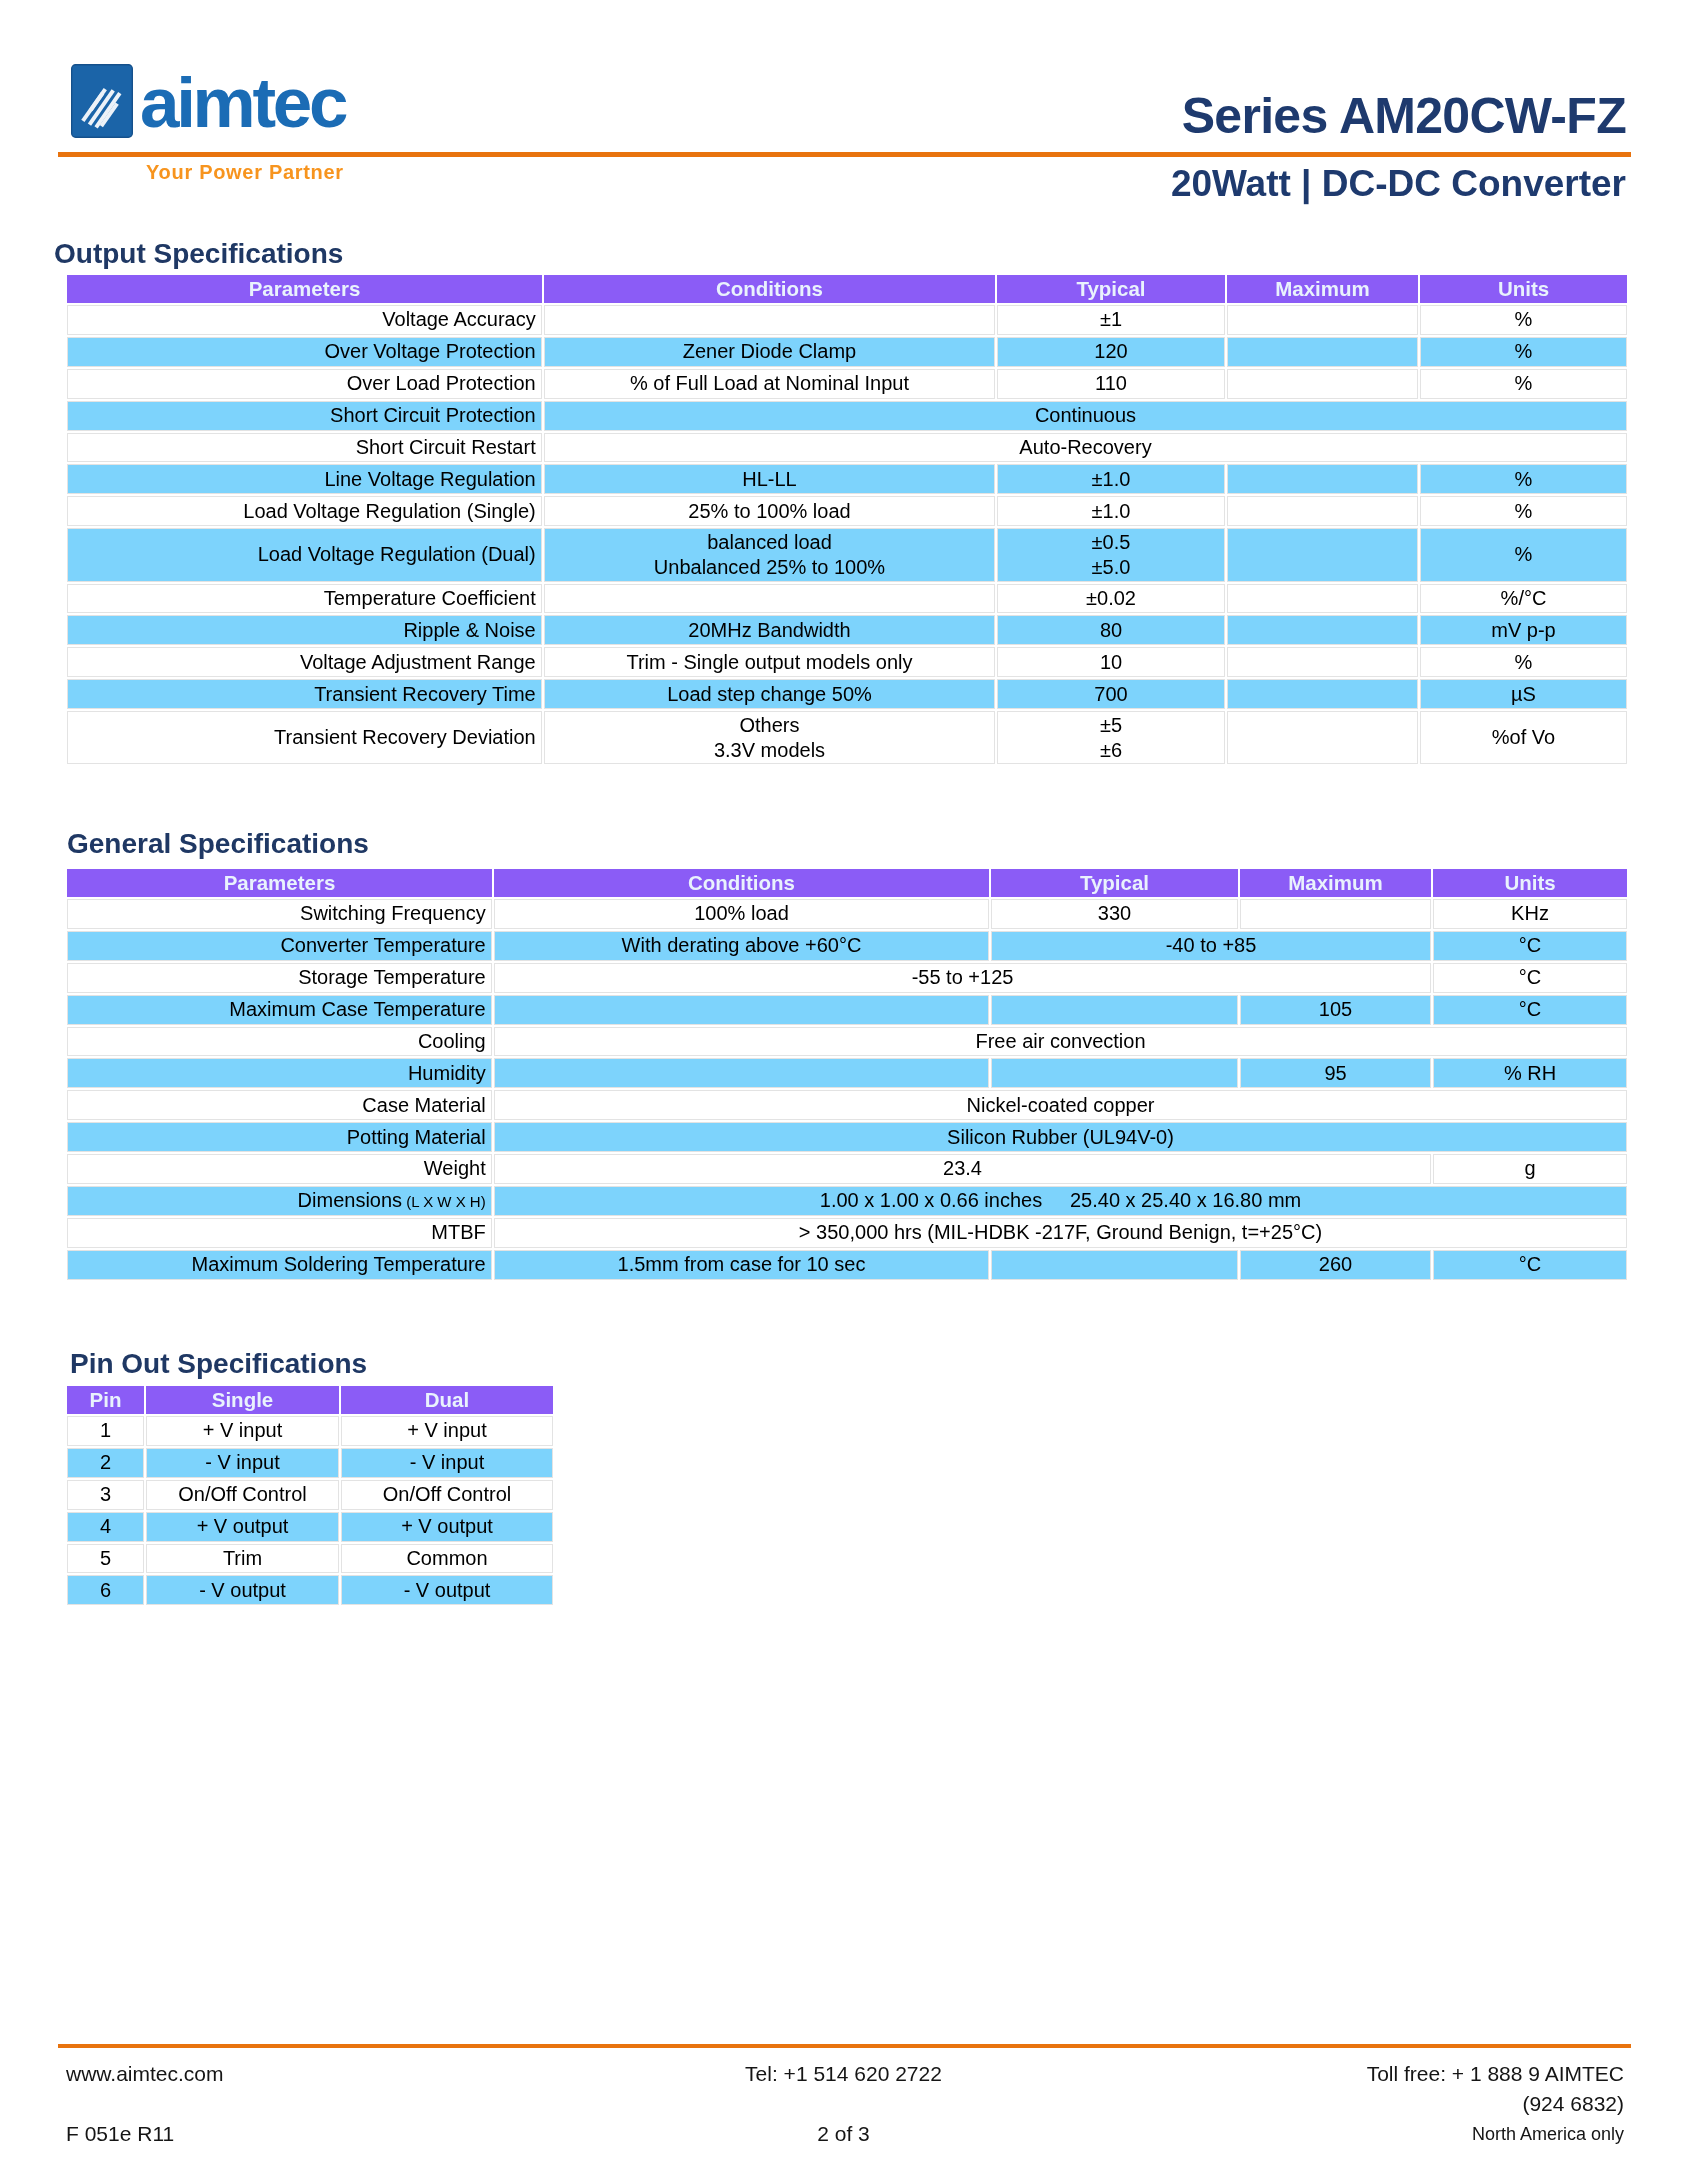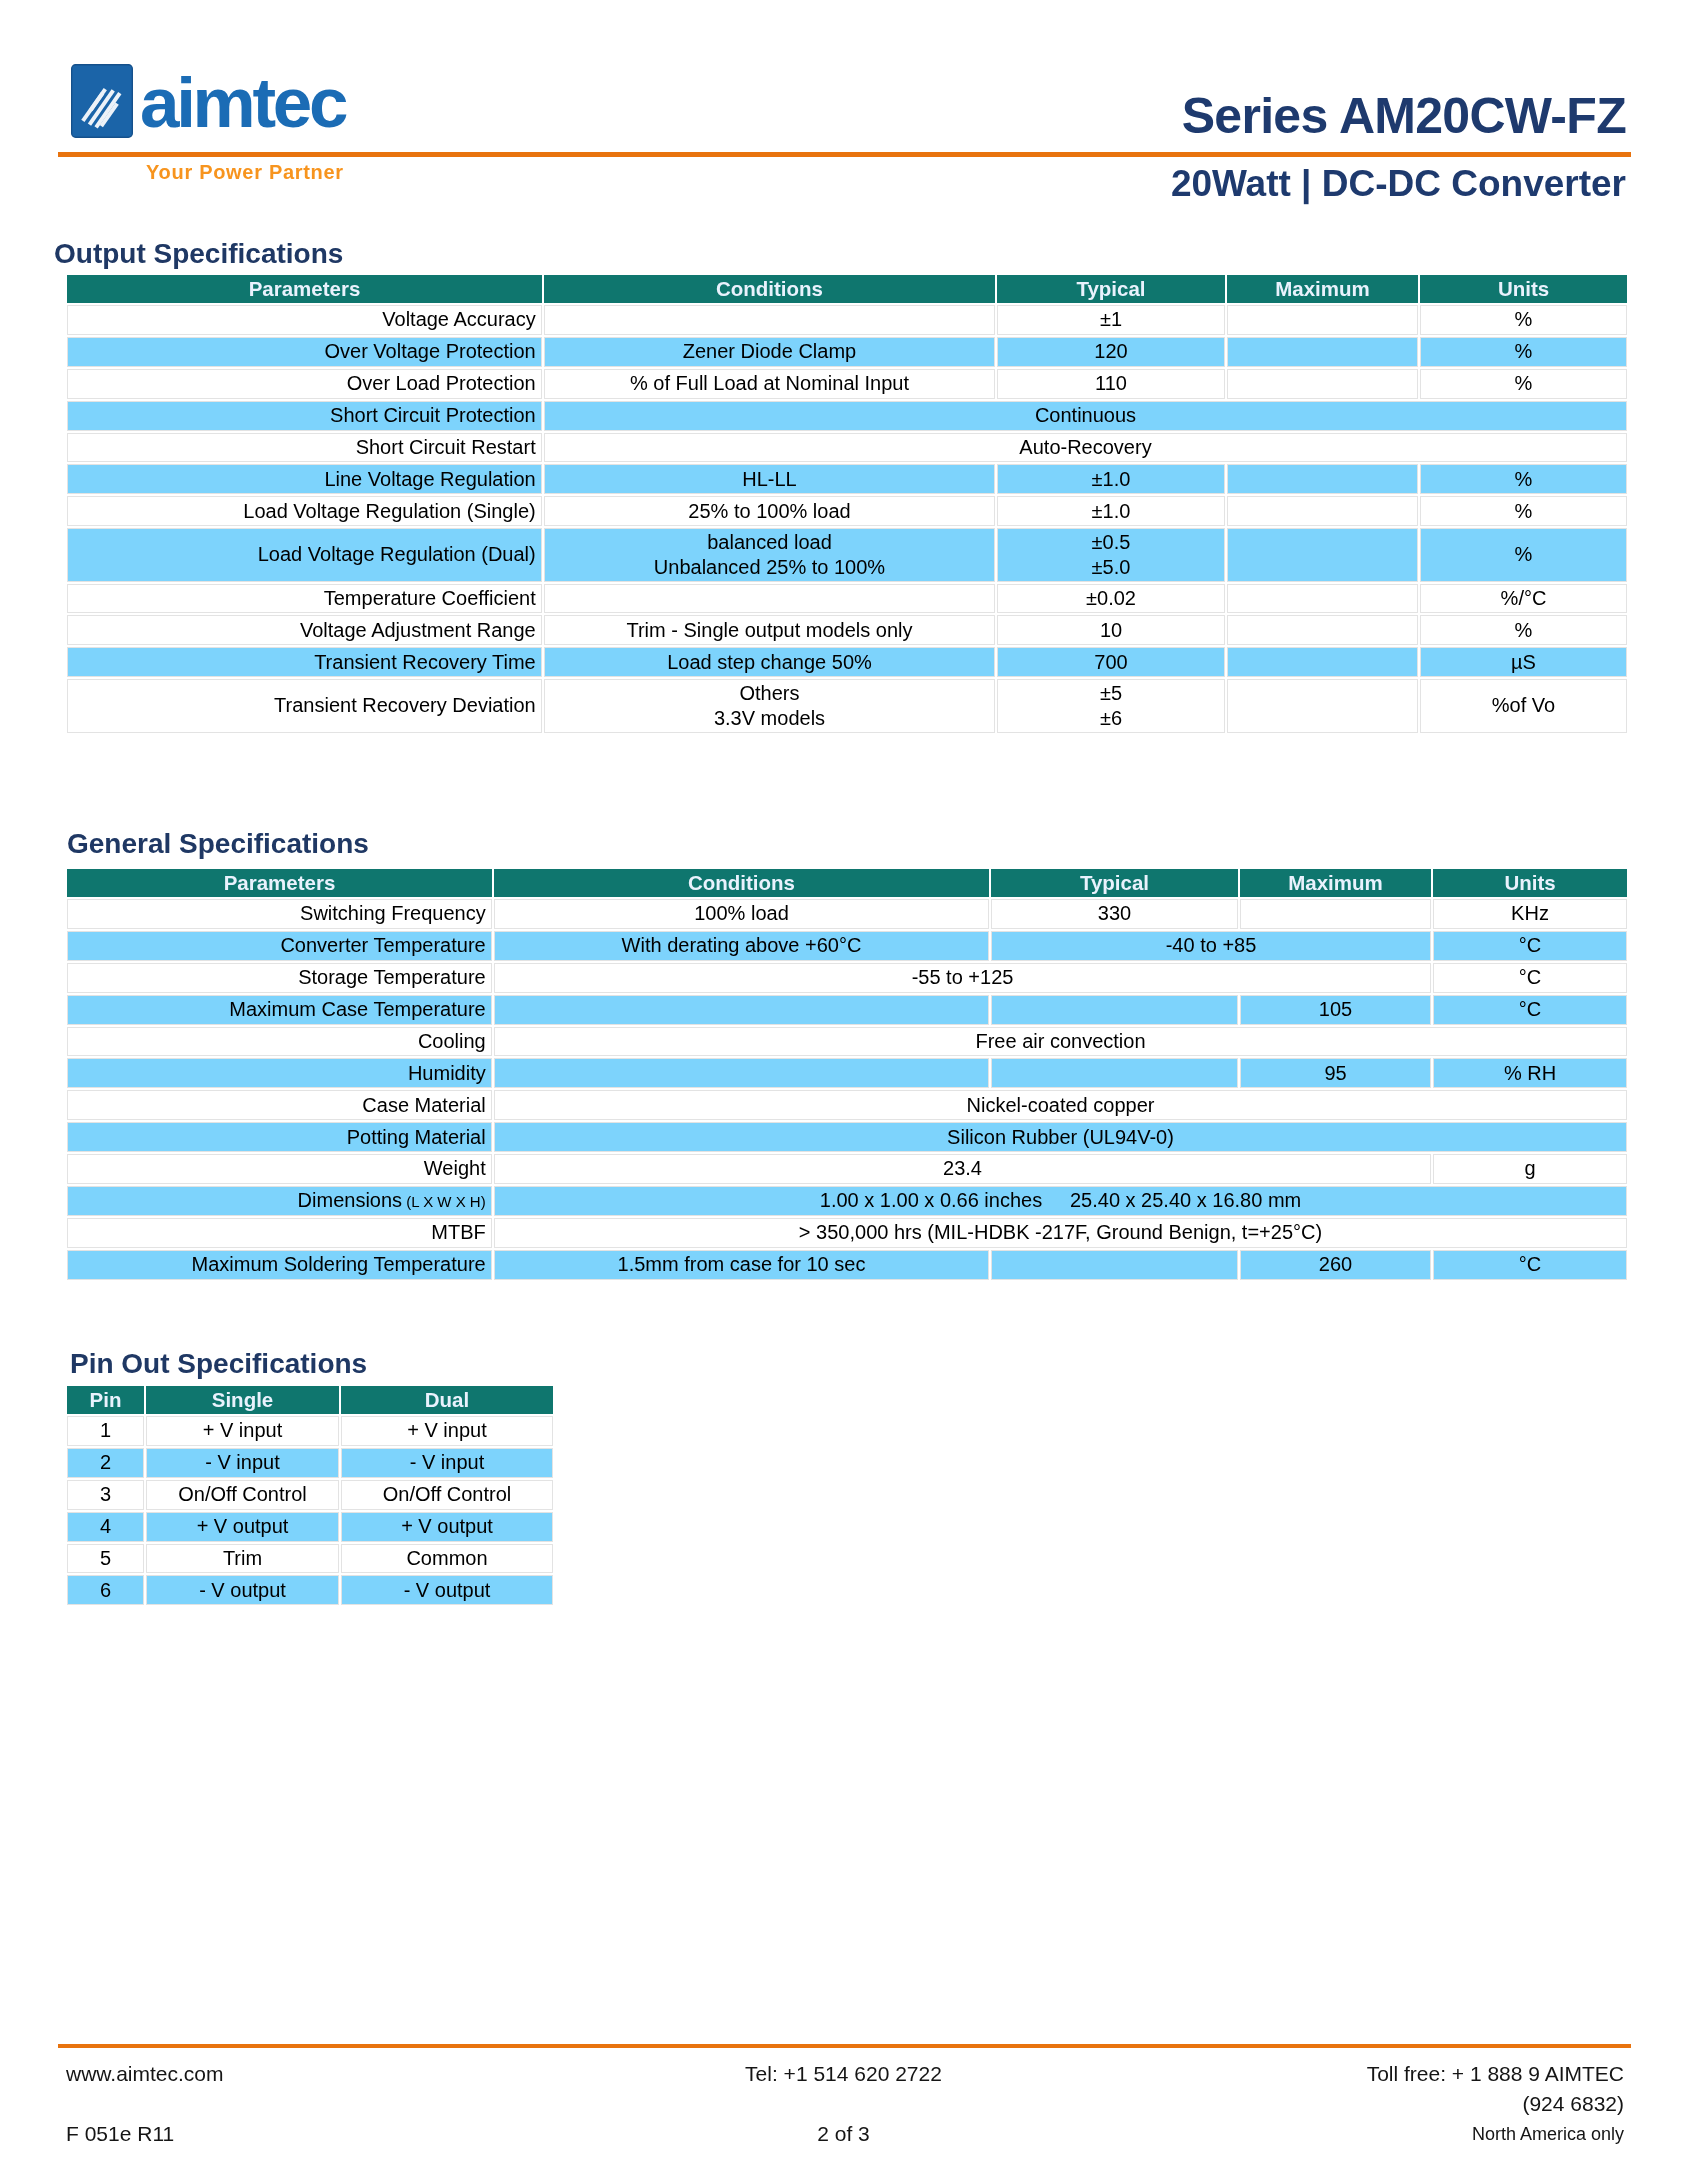--- a/index.html
+++ b/index.html
@@ -17,21 +17,21 @@
   .series-title{position:absolute;top:87px;right:61px;font-size:50px;font-weight:700;color:#1e3a6e;letter-spacing:-0.7px;}
   .series-subtitle{position:absolute;top:163px;right:61px;font-size:37px;font-weight:700;color:#1e3a6e;}
   
   .section-title{position:absolute;font-size:28px;font-weight:700;color:#1f3864;}
   #out-title{top:238px;left:54px;}
   #gen-title{top:828px;left:67px;}
   #pin-title{top:1348px;left:70px;}
   
   .spec-table{position:absolute;border-collapse:separate;border-spacing:2px;table-layout:fixed;}
   .spec-table th{
-    background:#0f766e;color:#e9f2fd;font-weight:700;font-size:20.5px;
+    background:#8b5cf6;color:#e9f2fd;font-weight:700;font-size:20.5px;
     height:28px;padding:0 4px;text-align:center;
   }
   .spec-table td{
     font-size:20px;text-align:center;border:0.7px solid #e3e3e3;
     padding:0.7px 5.3px;line-height:25px;height:26.5px;white-space:pre-line;overflow:hidden;
   }
   tr.plain td{background:#ffffff;}
   tr.alt td{background:#7dd3fc;}
   .param-left td:first-child{text-align:right;padding-left:9.3px;}
   .cell-small{font-size:15px;}
@@ -152,20 +152,27 @@
           <td></td>
           <td>%</td>
         </tr>
         <tr class="plain">
           <td>Temperature Coefficient</td>
           <td></td>
           <td>±0.02</td>
           <td></td>
           <td>%/°C</td>
         </tr>
+        <tr class="alt">
+          <td>Ripple &amp; Noise</td>
+          <td>20MHz Bandwidth</td>
+          <td>80</td>
+          <td></td>
+          <td>mV p-p</td>
+        </tr>
         <tr class="plain">
           <td>Voltage Adjustment Range</td>
           <td>Trim - Single output models only</td>
           <td>10</td>
           <td></td>
           <td>%</td>
         </tr>
         <tr class="alt">
           <td>Transient Recovery Time</td>
           <td>Load step change 50%</td>

